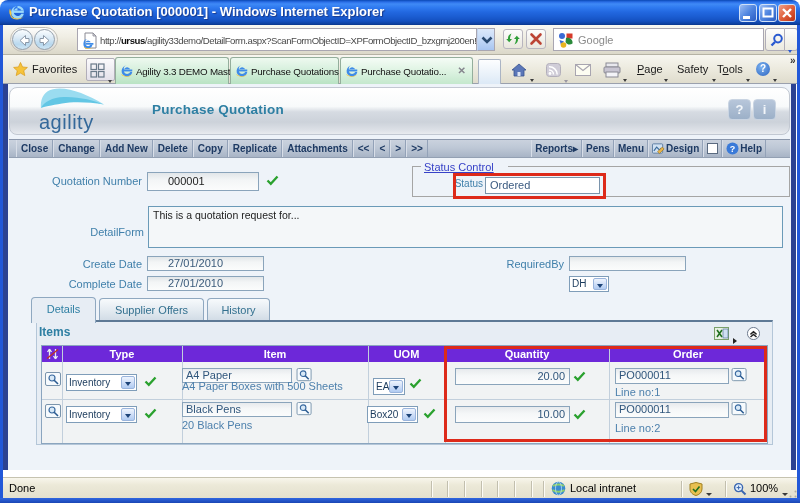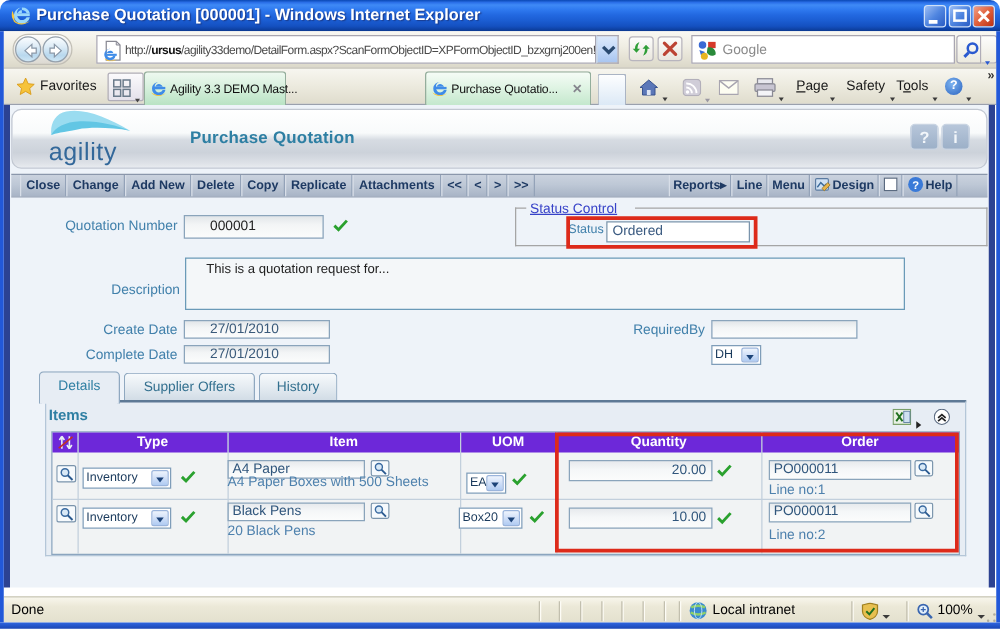--- a/index.html
+++ b/index.html
@@ -199,20 +199,28 @@
     <span class="abs" style="left:21px;top:10px;"><span class="darr" style="border-left-width:2.5px;border-right-width:2.5px;border-top-width:3.5px;border-top-color:#444;"></span></span>
   </div>
   <div class="tab" style="left:112px; width:114px;">
     <svg class="abs" style="left:4px;top:6px;" width="14" height="14" viewBox="0 0 16 16">
           <path d="M8 1.8 a6.2 6.2 0 1 0 6.1 7.4 l-2.5 0 a3.8 3.8 0 1 1 0.1 -3.1 l-7.4 0 a4 4 0 0 1 3.7 -4.3 z" fill="#3f8ce8" fill-rule="evenodd"></path>
           <rect x="3.8" y="6.3" width="10.2" height="2.2" fill="#3f8ce8"></rect>
           <path d="M1 11.5 C3.8 15.6 10.5 15.8 14.3 11.8 C11 14.2 6.7 14.4 3.8 12.8 C2.5 12.2 1.6 12 1 11.5 Z" fill="#f6c43a"></path>
         </svg>
     <span class="tlabel">Agility 3.3 DEMO Mast...</span>
   </div>
+  <div class="tab" style="left:227px; width:109px;">
+    <svg class="abs" style="left:4px;top:6px;" width="14" height="14" viewBox="0 0 16 16">
+          <path d="M8 1.8 a6.2 6.2 0 1 0 6.1 7.4 l-2.5 0 a3.8 3.8 0 1 1 0.1 -3.1 l-7.4 0 a4 4 0 0 1 3.7 -4.3 z" fill="#3f8ce8" fill-rule="evenodd"></path>
+          <rect x="3.8" y="6.3" width="10.2" height="2.2" fill="#3f8ce8"></rect>
+          <path d="M1 11.5 C3.8 15.6 10.5 15.8 14.3 11.8 C11 14.2 6.7 14.4 3.8 12.8 C2.5 12.2 1.6 12 1 11.5 Z" fill="#f6c43a"></path>
+        </svg>
+    <span class="tlabel">Purchase Quotations</span>
+  </div>
   <div class="tab" style="left:337px; width:133px; background:linear-gradient(180deg,#f5fcf6 0%,#e0f4e4 45%,#c4e8cd 100%);">
     <svg class="abs" style="left:4px;top:6px;" width="14" height="14" viewBox="0 0 16 16">
           <path d="M8 1.8 a6.2 6.2 0 1 0 6.1 7.4 l-2.5 0 a3.8 3.8 0 1 1 0.1 -3.1 l-7.4 0 a4 4 0 0 1 3.7 -4.3 z" fill="#3f8ce8" fill-rule="evenodd"></path>
           <rect x="3.8" y="6.3" width="10.2" height="2.2" fill="#3f8ce8"></rect>
           <path d="M1 11.5 C3.8 15.6 10.5 15.8 14.3 11.8 C11 14.2 6.7 14.4 3.8 12.8 C2.5 12.2 1.6 12 1 11.5 Z" fill="#f6c43a"></path>
         </svg>
     <span class="tlabel">Purchase Quotatio...</span>
     <span class="tabx">✕</span>
   </div>
   <div id="newtabstub"></div>
@@ -256,21 +264,21 @@
       <path d="M1 20 C0 11 4 3 13 1.2 C28 -1.6 46 6 64 16.5 C49 12.5 33 11.5 22 13.5 C11 15.5 4 17.5 1 20 Z" fill="#9adcf0"></path>
       <path d="M1 20 C4 14 12 9.5 24 9 C39 8.5 54 12.5 64 16.5 C49 14 33 13.5 22 15.5 C11 17.5 4 18.5 1 20 Z" fill="#62c6e4"></path>
     </svg>
     <div id="aglogo">agility</div>
     <div id="hdrtitle">Purchase Quotation</div>
     <div class="qbtn" style="left:718px;">?</div>
     <div class="qbtn" style="left:743px;">i</div>
   </div>
   <div id="apptoolbar">
     <div id="tbleft"><span class="tbitem">Close</span><span class="tbitem">Change</span><span class="tbitem">Add New</span><span class="tbitem">Delete</span><span class="tbitem">Copy</span><span class="tbitem">Replicate</span><span class="tbitem">Attachments</span><span class="tbitem">&lt;&lt;</span><span class="tbitem">&lt;</span><span class="tbitem">&gt;</span><span class="tbitem">&gt;&gt;</span></div>
-    <div id="tbright"><span class="tbitem">Reports▸</span><span class="tbitem">Line</span><span class="tbitem">Menu</span><span class="tbitem"><svg style="vertical-align:-3px;margin-right:1px;" width="13" height="13" viewBox="0 0 14 13">
+    <div id="tbright"><span class="tbitem">Reports▸</span><span class="tbitem">Pens</span><span class="tbitem">Menu</span><span class="tbitem"><svg style="vertical-align:-3px;margin-right:1px;" width="13" height="13" viewBox="0 0 14 13">
               <rect x="0.5" y="1.5" width="11" height="10" rx="1" fill="#cfe0f2" stroke="#5a7aa0"></rect>
               <path d="M2 9 L5 5 L8 8 L10 6" stroke="#3a6a9a" stroke-width="1.2" fill="none"></path>
               <path d="M8 12 L13 7 L11 5 L6 10 Z" fill="#e8b44a" stroke="#9a7420" stroke-width="0.7"></path>
             </svg>Design</span><span class="tbitem"><span style="display:inline-block;width:11px;height:11px;background:#fff;border:1px solid #5a6a80;vertical-align:-2px;"></span></span><span class="tbitem"><svg style="vertical-align:-3px;margin-right:1px;" width="13" height="13">
               <circle cx="6.5" cy="6.5" r="6" fill="#3a7ad8"></circle>
               <text x="6.5" y="10" text-anchor="middle" font-size="9" font-weight="bold" fill="#fff" font-family="Liberation Sans">?</text>
             </svg>Help</span></div>
   </div>
 
   <div class="flabel" style="left:0px;top:91px;width:139px;">Quotation Number</div>
@@ -280,22 +288,22 @@
       </svg>
 
   <div id="fstop1"></div>
       <div id="fstop2"></div>
       <div id="fs"></div>
   <div id="fsleg">Status Control</div>
   <div class="flabel" style="left:345px;top:94px;width:135px;font-size:10px;">Status</div>
   <div class="abs" style="left:482px;top:93px;width:115px;height:17px;border:1px solid #7a94ac;background:#fff;font-size:11px;color:#3a5a80;line-height:15px;padding-left:4px;">Ordered</div>
   <div class="redbox" style="left:450px;top:89px;width:153px;height:26px;"></div>
 
-  <div class="flabel" style="left:0px;top:142px;width:141px;">Description</div>
-  <div class="abs" style="left:145px;top:122px;width:576px;height:42px;border:1px solid #6a9ab8;background:#f4f7f9;font-size:10.5px;color:#222;padding:2px 16px;">This is a quotation request for...</div>
+  <div class="flabel" style="left:0px;top:142px;width:141px;">DetailForm</div>
+  <div class="abs" style="left:145px;top:122px;width:635px;height:42px;border:1px solid #6a9ab8;background:#f4f7f9;font-size:10.5px;color:#222;padding:2px 4px;">This is a quotation request for...</div>
 
   <div class="flabel" style="left:0px;top:174px;width:139px;">Create Date</div>
   <div class="finput" style="left:144px;top:172px;width:117px;height:15px;">27/01/2010</div>
   <div class="flabel" style="left:0px;top:194px;width:139px;">Complete Date</div>
   <div class="finput" style="left:144px;top:192px;width:117px;height:15px;">27/01/2010</div>
   <div class="flabel" style="left:420px;top:174px;width:141px;">RequiredBy</div>
   <div class="finput" style="left:566px;top:172px;width:117px;height:15px;"></div>
   <div class="xpsel" style="left:566px;top:192px;width:40px;height:16px;line-height:14px;">DH<span class="xpbtn">
           <i></i>
         </span></div>

